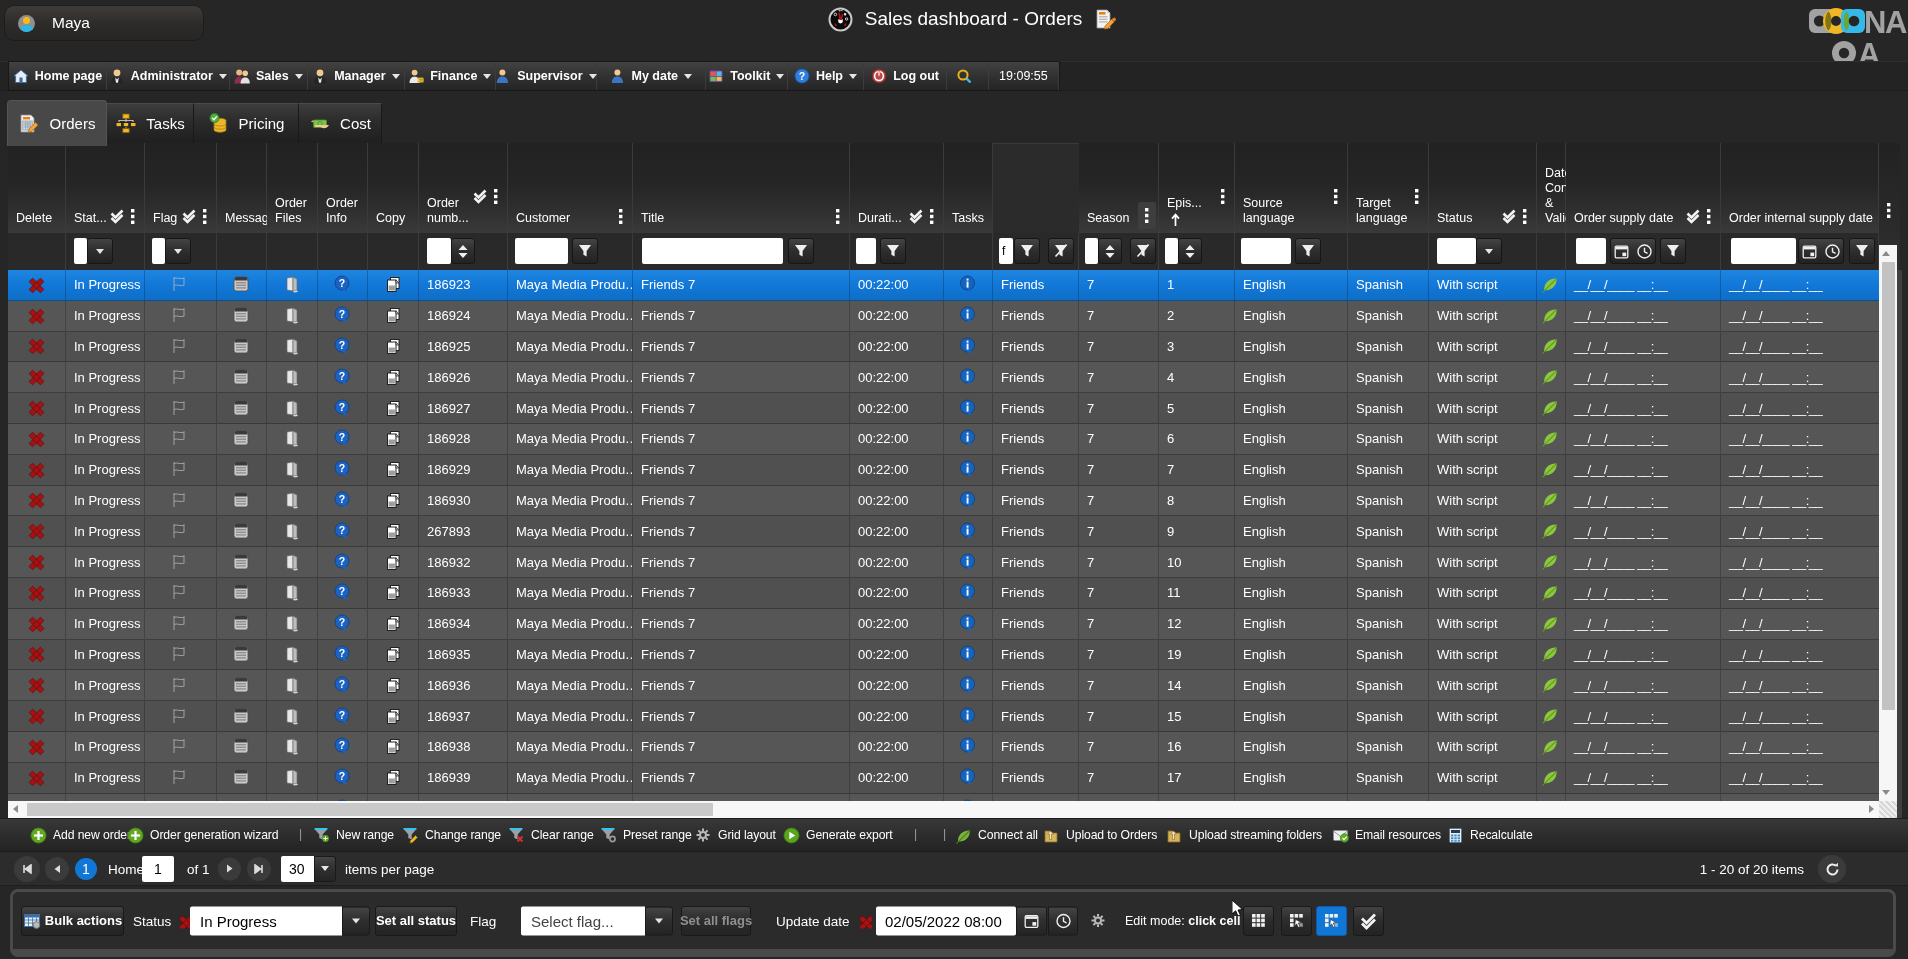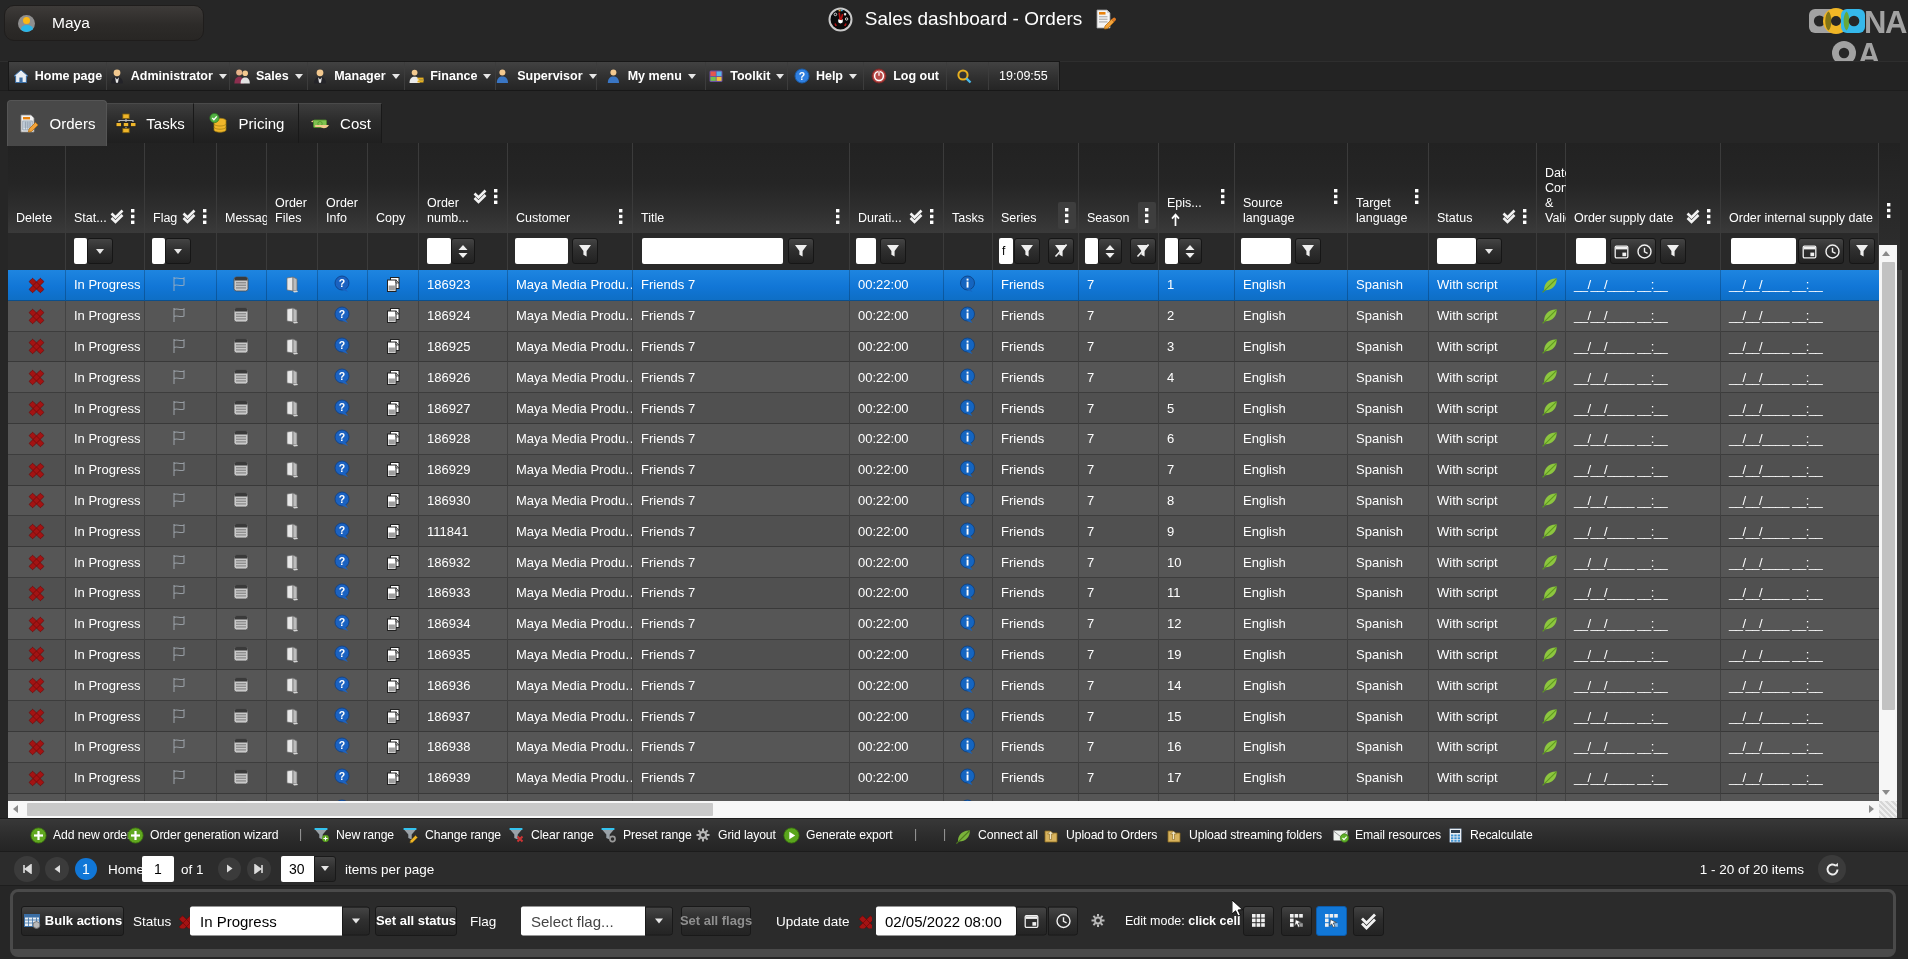--- a/index.html
+++ b/index.html
@@ -426,21 +426,21 @@
       </span>
       <span>Supervisor</span>
       <span class="car"></span>
     </div>
     <div class="mi" style="width:110px">
       <span class="ic">
         <svg width="16" height="16" viewBox="0 0 16 16">
           <use href="#persSup"></use>
         </svg>
       </span>
-      <span>My menu</span>
+      <span>My date</span>
       <span class="car"></span>
     </div>
     <div class="mi" style="width:83px">
       <span class="ic">
         <svg width="16" height="16" viewBox="0 0 16 16">
           <use href="#toolg"></use>
         </svg>
       </span>
       <span>Toolkit</span>
       <span class="car"></span>
@@ -577,28 +577,20 @@
         </svg>
       </div>
       <div class="hic" style="right:9px;">
         <svg width="4" height="15" viewBox="0 0 4 15">
           <use href="#vdots"></use>
         </svg>
       </div>
     </div>
     <div class="gh" style="left:936px;width:49px">
       <div class="lbl">Tasks</div>
-    </div>
-    <div class="gh" style="left:985px;width:86px">
-      <div class="lbl">Series</div>
-      <div class="hic" style="right:2px;bottom:4px;background:#3e3e3e;padding:6px 7px;border-radius:2px">
-        <svg width="4" height="15" viewBox="0 0 4 15">
-          <use href="#vdots"></use>
-        </svg>
-      </div>
     </div>
     <div class="gh" style="left:1071px;width:80px">
       <div class="lbl">Season</div>
       <div class="hic" style="right:2px;bottom:4px;background:#3e3e3e;padding:6px 7px;border-radius:2px">
         <svg width="4" height="15" viewBox="0 0 4 15">
           <use href="#vdots"></use>
         </svg>
       </div>
     </div>
     <div class="gh" style="left:1151px;width:76px">
@@ -1255,21 +1247,21 @@
         <div class="c ce" style="width:50px">
           <svg width="19" height="19" viewBox="0 0 19 19">
             <use href="#qbub"></use>
           </svg>
         </div>
         <div class="c ce" style="width:51px">
           <svg width="19" height="19" viewBox="0 0 19 19">
             <use href="#copyg"></use>
           </svg>
         </div>
-        <div class="c tx" style="width:89px">111841</div>
+        <div class="c tx" style="width:89px">267893</div>
         <div class="c tx" style="width:125px">Maya Media Produ…</div>
         <div class="c tx" style="width:217px">Friends 7</div>
         <div class="c tx" style="width:94px">00:22:00</div>
         <div class="c ce" style="width:49px">
           <svg width="19" height="19" viewBox="0 0 19 19">
             <use href="#ibub"></use>
           </svg>
         </div>
         <div class="c tx" style="width:86px">Friends</div>
         <div class="c tx" style="width:80px">7</div>
@@ -1881,21 +1873,21 @@
       </svg>
     </div>
     <div class="pbtn" style="position:absolute;left:45px;top:50%;transform:translateY(-50%);width:24px;;height:24px">
       <svg width="8" height="10" viewBox="0 0 8 10">
         <path d="M7 1 L1.5 5 L7 9 Z" fill="#ddd"></path>
       </svg>
     </div>
     <div class="pbtn blue" style="position:absolute;left:75px;top:50%;transform:translateY(-50%);width:22px;;height:22px">1</div>
     <div style="position:absolute;left:108px;top:50%;transform:translateY(-50%);">Home</div>
     <div class="winp" style="position:absolute;left:142px;top:50%;transform:translateY(-50%);width:32px;;height:26px;justify-content:center">1</div>
-    <div style="position:absolute;left:181px;top:50%;transform:translateY(-50%);text-align:right;">of 1</div>
+    <div style="position:absolute;left:187px;top:50%;transform:translateY(-50%);text-align:right;">of 1</div>
     <div class="pbtn" style="position:absolute;left:218px;top:50%;transform:translateY(-50%);width:23px;;height:23px">
       <svg width="8" height="10" viewBox="0 0 8 10">
         <path d="M1 1 L6.5 5 L1 9 Z" fill="#ddd"></path>
       </svg>
     </div>
     <div class="pbtn" style="position:absolute;left:247px;top:50%;transform:translateY(-50%);width:24px;;height:24px">
       <svg width="10" height="10" viewBox="0 0 10 10">
         <path d="M8 1 L8 9 M1 1 L6.5 5 L1 9 Z" stroke="#ddd" stroke-width="1.6" fill="#ddd"></path>
       </svg>
     </div>

